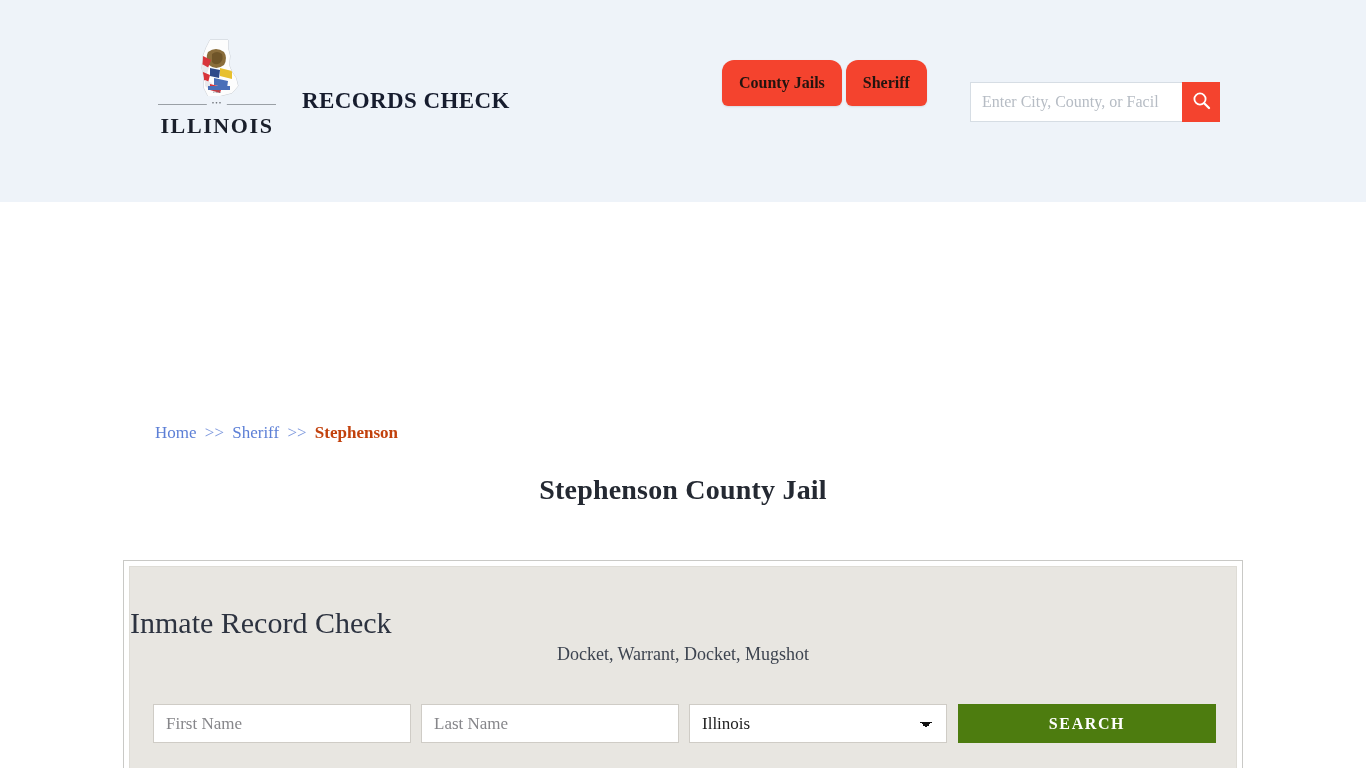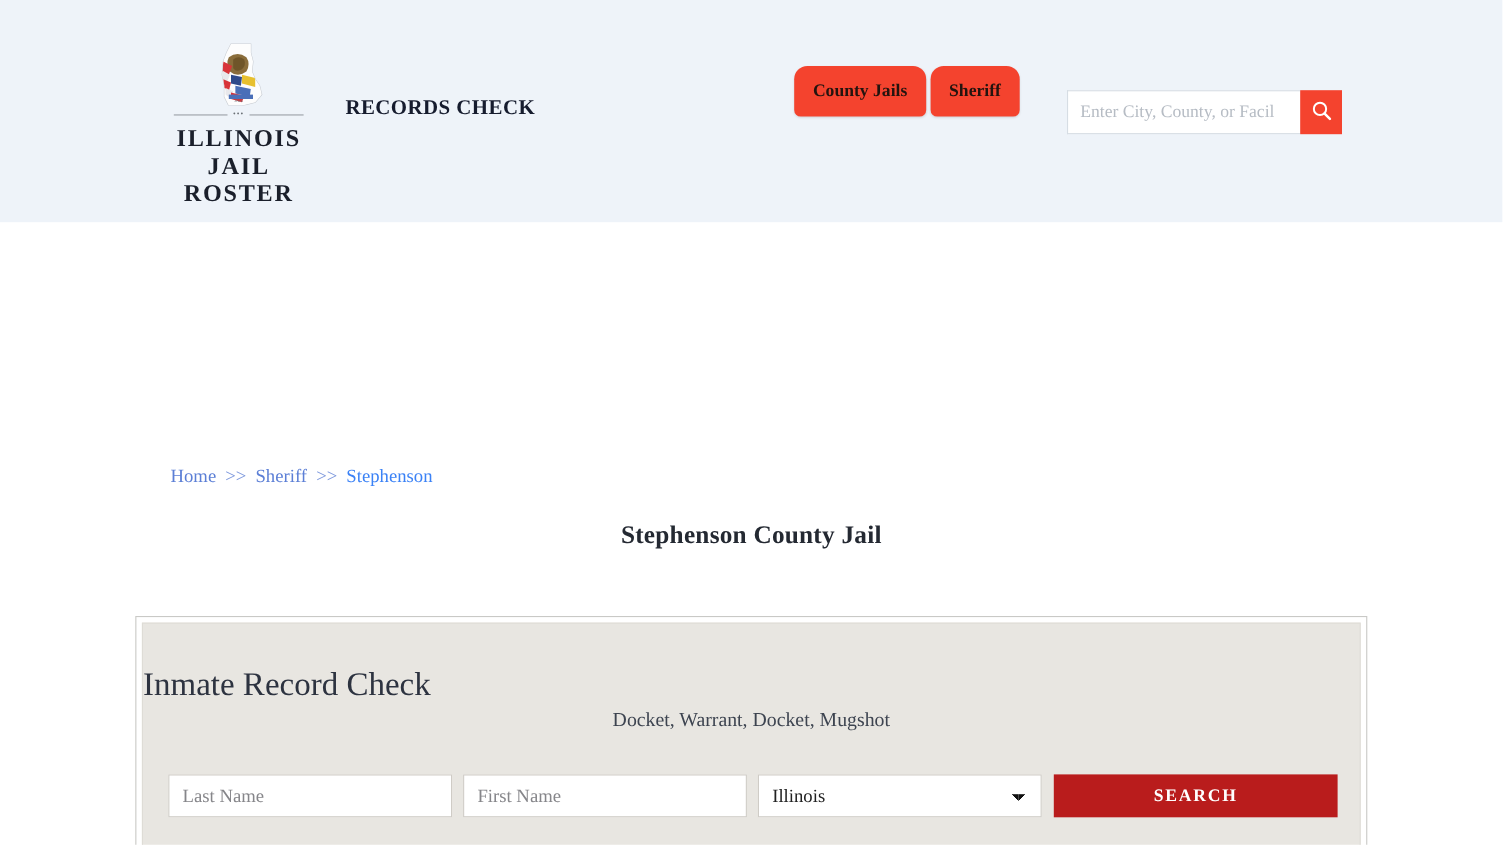--- a/index.html
+++ b/index.html
@@ -60,25 +60,25 @@
     font-family: "Liberation Serif", serif;
     font-weight: bold;
     color: #1a1f2b;
     font-size: 22px;
     letter-spacing: 1.6px;
     line-height: 25px;
     margin-top: 8px;
   }
   .records-check {
     position: absolute;
-    left: 314px;
+    left: 302px;
     top: 88px;
     font-family: "Liberation Serif", serif;
     font-weight: bold;
-    font-size: 19px;
+    font-size: 23px;
     letter-spacing: 0.4px;
     color: #161c2e;
   }
 
   .navtabs {
     position: absolute;
     left: 722px;
     top: 60px;
     height: 46px;
     display: flex;
@@ -139,30 +139,30 @@
   .breadcrumb {
     position: absolute;
     left: 155px;
     top: 221px;
     font-family: "Liberation Serif", serif;
     font-size: 17px;
     color: #555b63;
   }
   .breadcrumb a { color: #5c7fd6; text-decoration: none; cursor: pointer; }
   .breadcrumb .sep { color: #7d98dd; margin: 0 4px; }
-  .breadcrumb .current { color: #3b82f6; font-weight: normal; }
+  .breadcrumb .current { color: #c2410c; font-weight: bold; }
 
   .page-title {
     position: absolute;
     left: 0; top: 272px;
     width: 1366px;
     text-align: center;
     font-family: "Liberation Serif", serif;
     font-weight: bold;
-    font-size: 23px;
+    font-size: 28px;
     color: #242932;
     letter-spacing: 0.2px;
   }
 
   
   .panel-outer {
     position: absolute;
     left: 123px;
     top: 358px;
     width: 1120px;
@@ -228,21 +228,21 @@
       linear-gradient(135deg, #111 50%, transparent 50%);
     background-position:
       calc(100% - 20px) 17px,
       calc(100% - 14px) 17px;
     background-size: 6px 6px, 6px 6px;
     background-repeat: no-repeat;
   }
   .search-submit {
     width: 258px;
     height: 39px;
-    background: #b91c1c;
+    background: #4d7c0f;
     border: none;
     color: #ffffff;
     font-family: "Liberation Serif", serif;
     font-size: 16px;
     font-weight: bold;
     letter-spacing: 1.6px;
     cursor: pointer;
   }
 </style>
 </head>
@@ -273,21 +273,20 @@
             <path d="M30 40 L44 43 L43 50 L30 47 Z" fill="#4a6fb8"></path>
             <path d="M26 46 L38 49 L36 55 L26 52 Z" fill="#d8343a"></path>
             <rect x="24" y="48" width="22" height="4" fill="#4a6fb8"></rect>
           </g>
           <text x="33" y="55" font-size="4" text-anchor="middle" fill="#6b6f76" font-family="Liberation Serif, serif">JAIL</text>
         </svg>
       </div>
       <div class="brand-rule"></div>
       <div class="brand-name">
         <div>ILLINOIS</div>
-        <div>JAIL ROSTER</div>
       </div>
     </div>
 
     <div class="records-check">RECORDS CHECK</div>
 
     <div class="navtabs">
       <div class="navtab">County Jails</div>
       <div class="navtab">Sheriff</div>
     </div>
 
@@ -317,22 +316,22 @@
   </div>
 
   <div class="page-title">Stephenson County Jail</div>
 
   <div class="panel-outer">
     <div class="panel">
       <div class="panel-title">Inmate Record Check</div>
       <div class="panel-sub">Docket, Warrant, Docket, Mugshot</div>
 
       <div class="form-row">
+        <input type="text" placeholder="First Name" style="">
         <input type="text" placeholder="Last Name" style="">
-        <input type="text" placeholder="First Name" style="">
         <select class="state-select">
           <option>Illinois</option>
         </select>
         <button class="search-submit">SEARCH</button>
       </div>
 
     </div>
   </div>
 
 </div>

